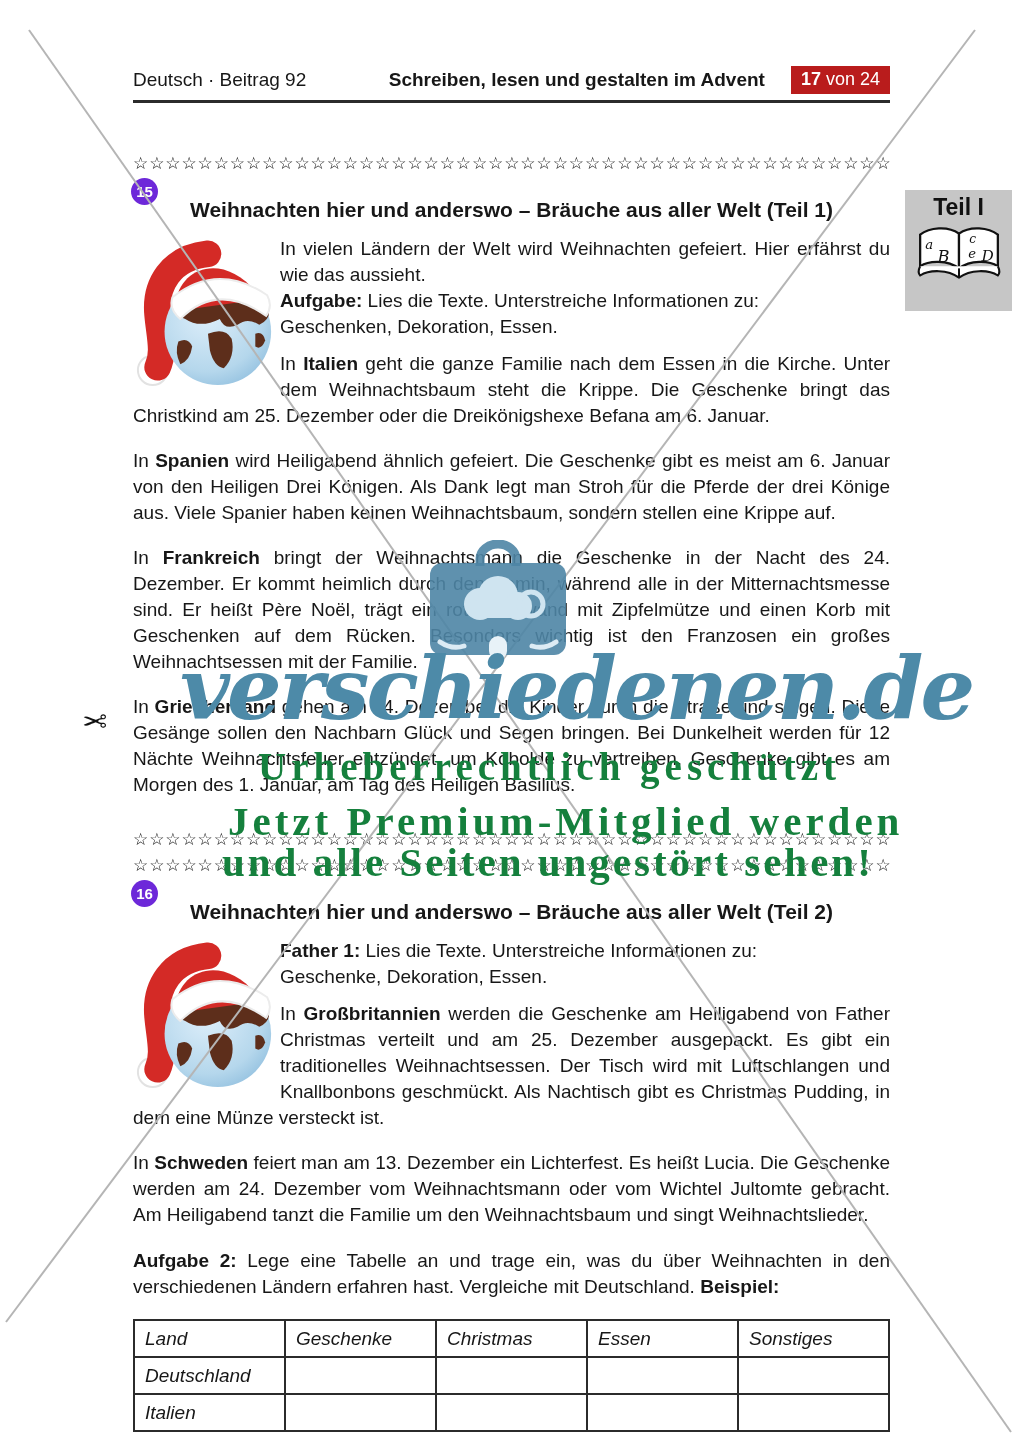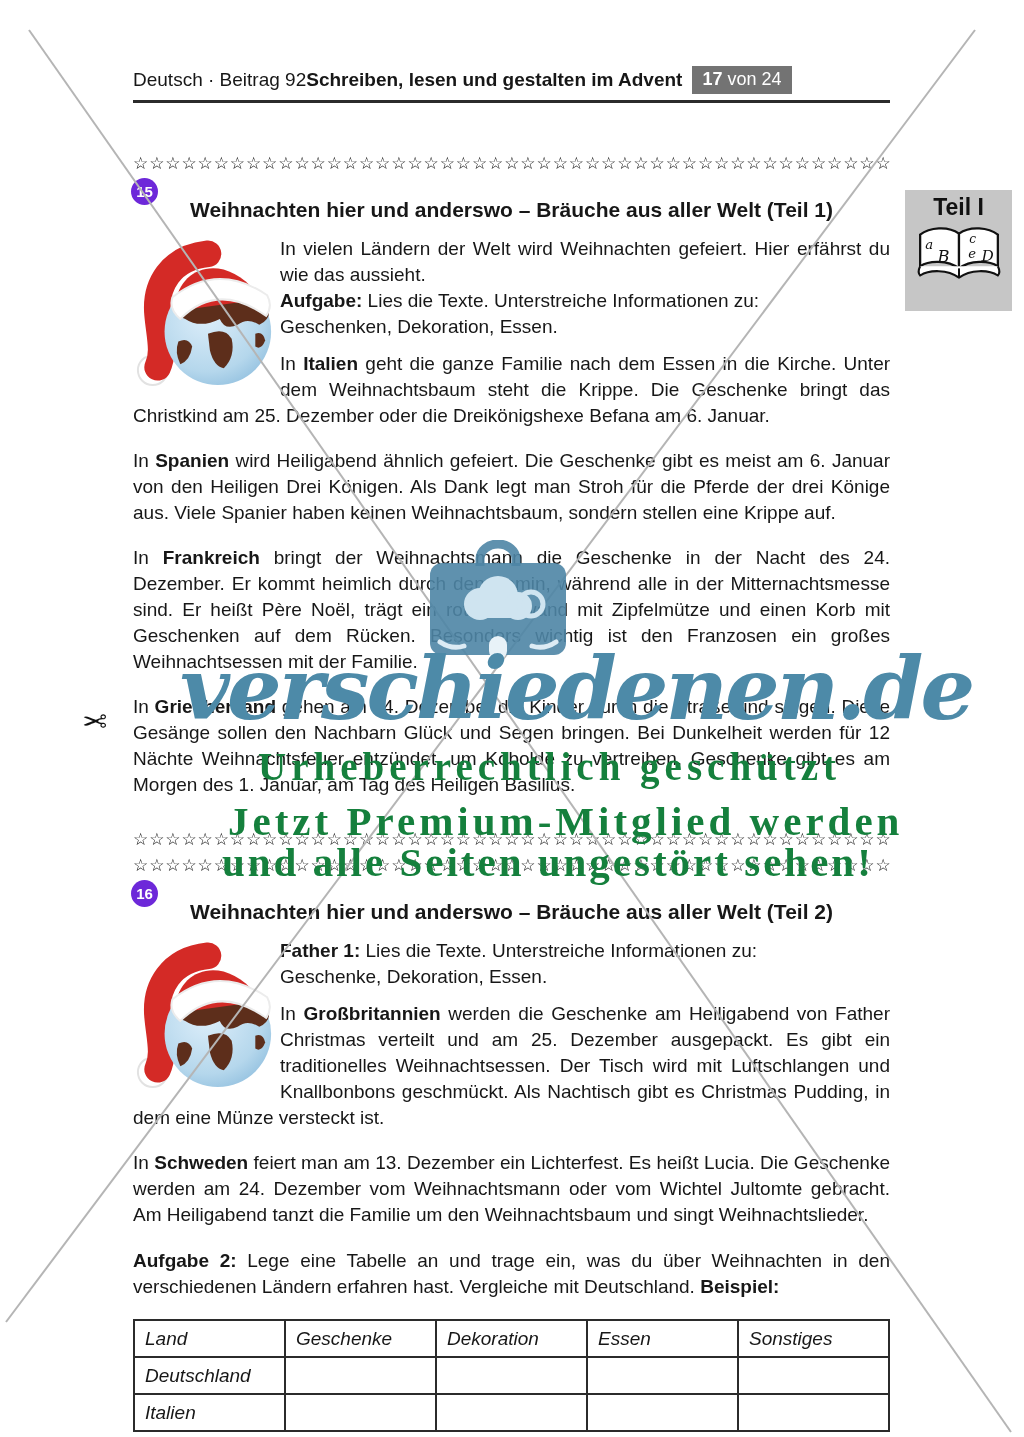--- a/index.html
+++ b/index.html
@@ -2,25 +2,25 @@
 <html><head>
 <meta charset="utf-8">
 <style>
   html,body{margin:0;padding:0;background:#fff;}
   .page{position:relative;width:1024px;height:1437px;background:#fff;overflow:hidden;
         font-family:"Liberation Sans",sans-serif;color:#171717;}
   .content{position:relative;z-index:2;margin:0 134px 0 133px;}
 
   
   .hdr{padding-top:66px;border-bottom:3px solid #2b2b2b;padding-bottom:6px;
-       display:flex;align-items:center;justify-content:flex-start;}
+       display:flex;align-items:center;justify-content:space-between;}
   .hdr-left{font-size:19px;}
   .hdr-right{display:flex;align-items:center;gap:10px;}
   .hdr-title{font-size:19px;font-weight:bold;}
-  .pagebox{background:#737373;color:#fff;font-size:18px;padding:3px 10px 4px;white-space:nowrap;}
+  .pagebox{background:#b91c1c;color:#fff;font-size:18px;padding:3px 10px 4px;white-space:nowrap;margin-left:16px;}
   .pagebox b{font-weight:bold;}
 
   
   .stars{font-size:17px;line-height:1;letter-spacing:0.9px;white-space:nowrap;overflow:hidden;color:#111;}
   .stars-1{margin-top:52px;}
   .stars-mid{margin-top:14px;}
   .stars-mid2{margin-top:9px;}
 
   
   .part{position:relative;margin-top:2px;}
@@ -140,21 +140,21 @@
         <p class="para"><span>In</span> <span class="country">Schweden</span> <span>feiert man am 13. Dezember ein Lichterfest. Es heißt Lucia. Die Geschenke werden am 24. Dezember vom Weihnachtsmann oder vom Wichtel Jultomte gebracht. Am Heiligabend tanzt die Familie um den Weihnachtsbaum und singt Weihnachtslieder.</span></p>
 
         <p class="para" style="margin-top:20px;"><span class="task-label">Aufgabe 2:</span> <span>Lege eine Tabelle an und trage ein, was du über Weihnachten in den verschiedenen Ländern erfahren hast. Vergleiche mit Deutschland.</span> <span class="bld">Beispiel:</span></p>
       </div>
 
       <table class="xtable">
         <tbody>
             <tr>
           <td style="width:20%">Land</td>
           <td style="width:20%">Geschenke</td>
-          <td style="width:20%">Dekoration</td>
+          <td style="width:20%">Christmas</td>
           <td style="width:20%">Essen</td>
           <td style="width:20%">Sonstiges</td>
         </tr>
         <tr>
           <td>Deutschland</td>
           <td></td>
           <td></td>
           <td></td>
           <td></td>
         </tr>

